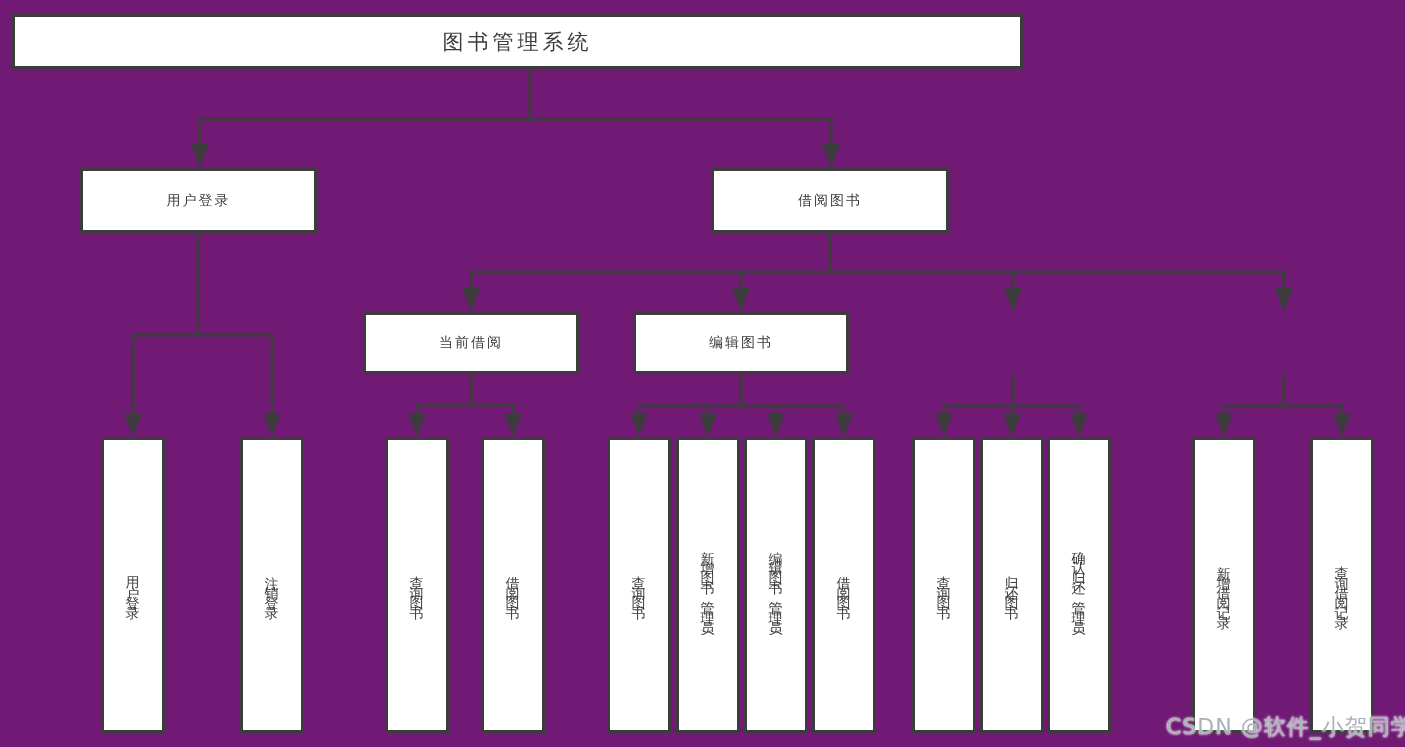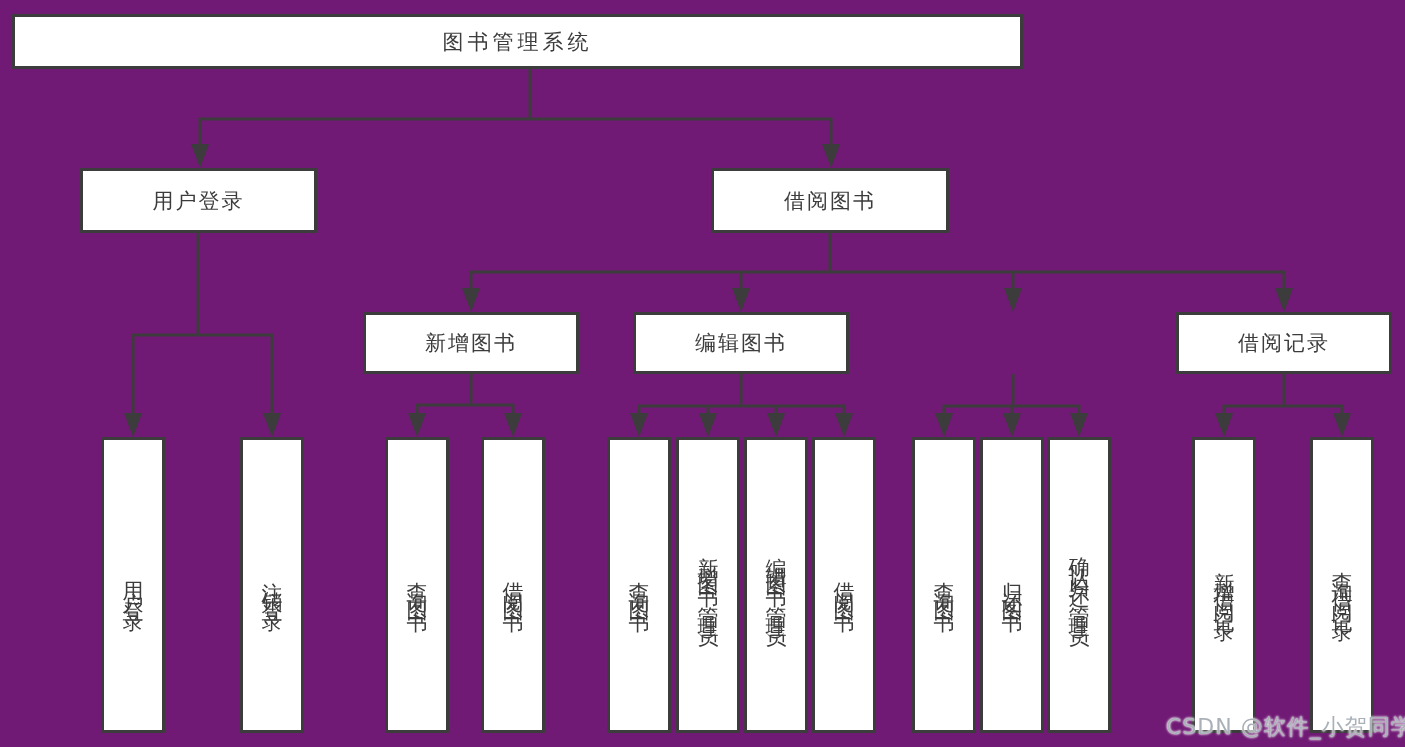--- a/index.html
+++ b/index.html
@@ -15,21 +15,21 @@
   .box {
     position:absolute;
     box-sizing:border-box;
     background:#ffffff;
     border:3px solid #3c3c3c;
     display:flex;
     align-items:center;
     justify-content:center;
   }
   .lbl {
-    font-size:21px;
+    font-size:14px;
     letter-spacing:2px;
     color:#3c3c3c;
     white-space:nowrap;
   }
   .lbl-root { font-size:21px; letter-spacing:4px; }
   .box.v .lbl {
     writing-mode:vertical-rl;
     text-orientation:mixed;
     letter-spacing:10px;
     white-space:nowrap;
@@ -111,27 +111,24 @@
   </div>
 
   <div class="box lv2-a">
     <span class="lbl">用户登录</span>
   </div>
   <div class="box lv2-b">
     <span class="lbl">借阅图书</span>
   </div>
 
   <div class="box lv3" style="left:363px;">
-    <span class="lbl">新增图书</span>
+    <span class="lbl">当前借阅</span>
   </div>
   <div class="box lv3" style="left:633px;">
     <span class="lbl">编辑图书</span>
-  </div>
-  <div class="box lv3" style="left:1176px;">
-    <span class="lbl">借阅记录</span>
   </div>
 
   <div class="box leaf v" style="left:101px;">
     <span class="lbl">用户登录</span>
   </div>
   <div class="box leaf v" style="left:240px;">
     <span class="lbl">注销登录</span>
   </div>
 
   <div class="box leaf v" style="left:385px;">

